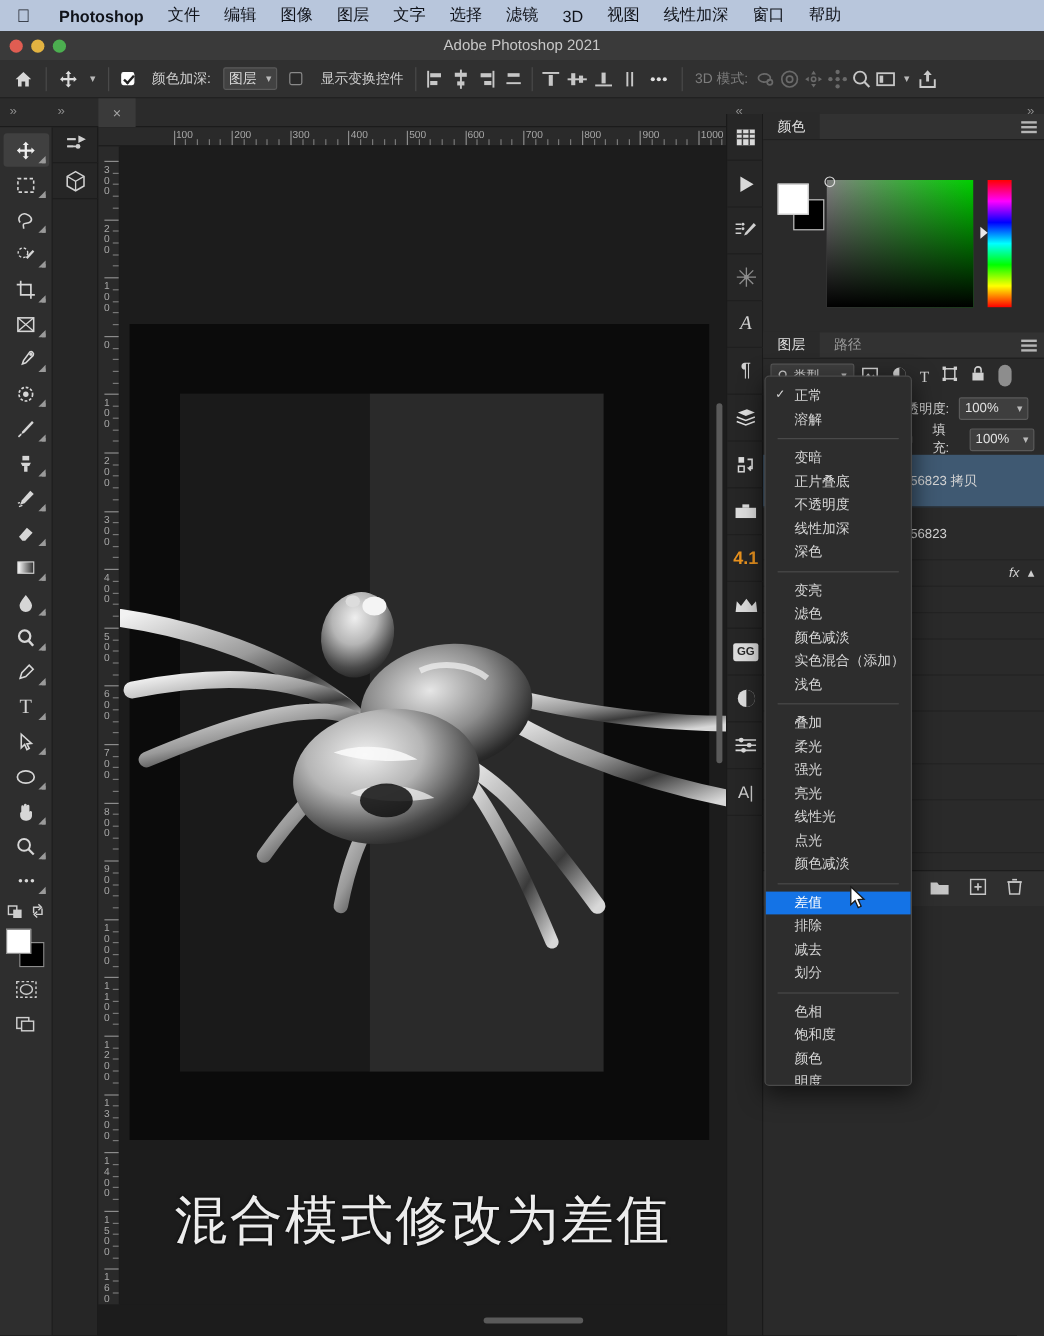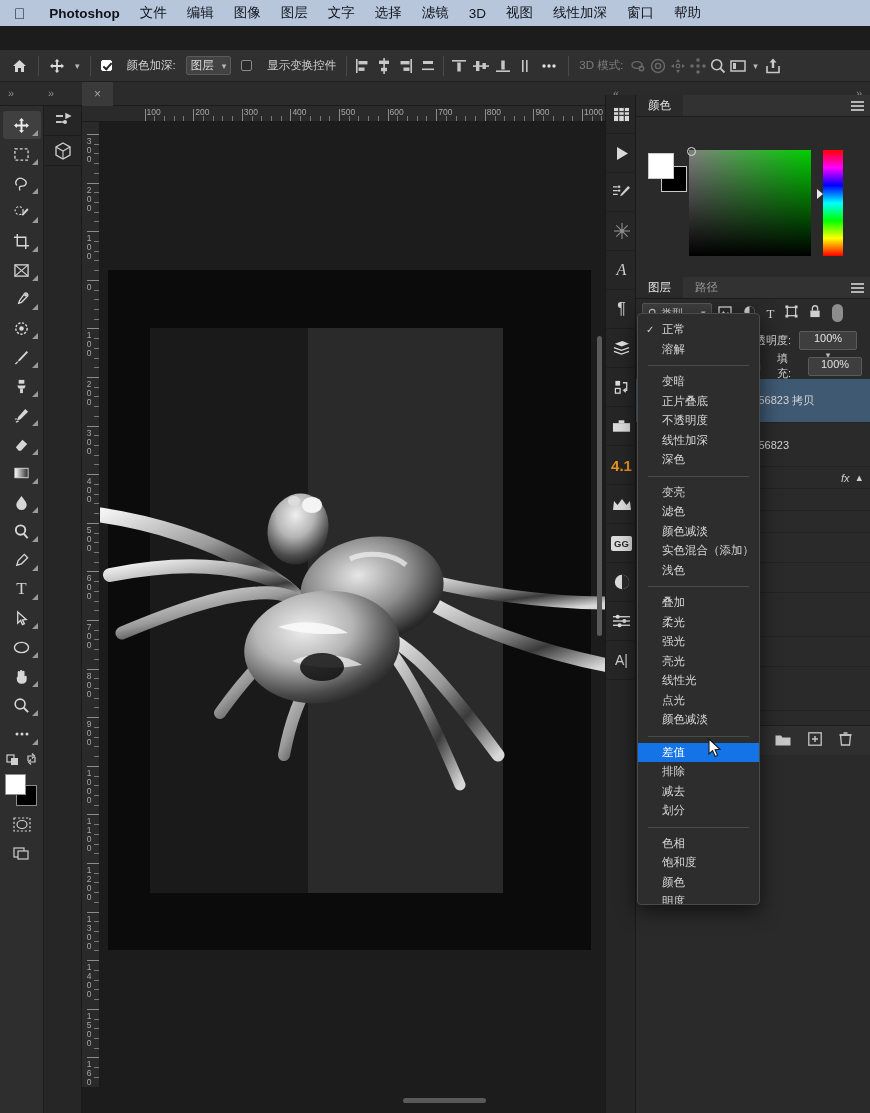--- a/index.html
+++ b/index.html
@@ -193,21 +193,21 @@
   
   .layerspanel{position:relative;background:#2a2a2a;}
   .lp-filter{height:28px;display:flex;align-items:center;gap:6px;padding:0 6px;}
   .filtersel{background:#3e3e3e;border:1px solid #565656;border-radius:2px;height:20px;
     display:flex;align-items:center;gap:18px;padding:0 5px;color:#d5d5d5;font-size:11px;}
   .filtericons{display:flex;gap:11px;align-items:center;color:#d0d0d0;font-size:12px;}
   .toggle-pill{width:11px;height:18px;border-radius:6px;background:#8d8d8d;}
   .lp-row{height:26px;display:flex;align-items:center;padding:0 8px;gap:8px;
     color:#d2d2d2;font-size:11px;}
   .lp-sel{background:#3e3e3e;border:1px solid #5a5a5a;border-radius:2px;height:19px;
-    display:flex;align-items:center;padding:0 4px;gap:6px;color:#e0e0e0;font-size:11px;flex-direction:column;}
+    display:flex;align-items:center;padding:0 4px;gap:6px;color:#e0e0e0;font-size:11px;}
   .layerlist{position:relative;}
   .layer{height:44px;display:flex;align-items:center;gap:7px;padding:0 6px;
     border-bottom:1px solid #232323;color:#d4d4d4;font-size:11px;}
   .layer.active{background:#3f5972;}
   .eye{width:14px;text-align:center;color:#cfcfcf;font-size:11px;}
   .thumb{width:34px;height:34px;background:#111;border:1px solid #555;}
   .layer .name{flex:1;white-space:nowrap;overflow:hidden;}
   .fxrow{height:22px;display:flex;align-items:center;justify-content:flex-end;gap:7px;
     padding:0 8px;color:#cfcfcf;font-size:11px;font-style:italic;border-bottom:1px solid #232323;}
   .fxsub{height:22px;display:flex;align-items:center;gap:8px;padding-left:34px;
@@ -247,20 +247,28 @@
     <span class="mi">文字</span>
     <span class="mi">选择</span>
     <span class="mi">滤镜</span>
     <span class="mi">3D</span>
     <span class="mi">视图</span>
     <span class="mi">线性加深</span>
     <span class="mi">窗口</span>
     <span class="mi">帮助</span>
   </div>
 
+  <div class="titlebar">
+    <div class="traffic">
+      <div class="tl r"></div>
+      <div class="tl y"></div>
+      <div class="tl g"></div>
+    </div>
+    <span>Adobe Photoshop 2021</span>
+  </div>
 
   <div class="optionsbar">
     <div class="ob-item">
       <svg width="17" height="16" viewBox="0 0 17 16">
           <path d="M8.5 2 L15 8 H13 V14 H10 V10 H7 V14 H4 V8 H2 Z" fill="#d6d6d6"></path>
         </svg>
     </div>
     <div class="ob-sep"></div>
     <div class="ob-item">
       <svg width="16" height="16" viewBox="0 0 16 16">
@@ -772,20 +780,21 @@
         <ellipse cx="198" cy="74" rx="30" ry="36" fill="url(#body)" transform="rotate(16 198 74)"></ellipse>
         <ellipse cx="212" cy="50" rx="10" ry="8" fill="#f4f4f4"></ellipse>
         <ellipse cx="194" cy="46" rx="6" ry="5" fill="#dcdcdc"></ellipse>
 
         <path d="M178 172 C200 164 228 166 248 178 C230 180 202 180 178 172 Z" fill="#fafafa" opacity="0.85"></path>
         <path d="M192 206 C214 196 242 198 262 210 C240 214 214 214 192 206 Z" fill="#f0f0f0" opacity="0.75"></path>
         <ellipse cx="222" cy="212" rx="22" ry="14" fill="#0f0f0f" opacity="0.85"></ellipse>
         <path d="M250 104 C266 96 292 98 306 110" stroke="#f2f2f2" stroke-width="5" fill="none" opacity="0.7"></path>
       </svg>
     </div>
+    <div class="subtitle">混合模式修改为差值</div>
     <div class="vscroll"></div>
   </div>
 
   <div class="hscroll"></div>
 
   <div class="rail">
     <div class="rail-btn">
         <svg width="17" height="15" viewBox="0 0 18 16">
           <rect x="1" y="1" width="16" height="14" fill="#d9d9d9"></rect>
           <path d="M1 5 H17 M1 9 H17 M6 1 V15 M12 1 V15" stroke="#3a3a3a" stroke-width="1.3"></path>

